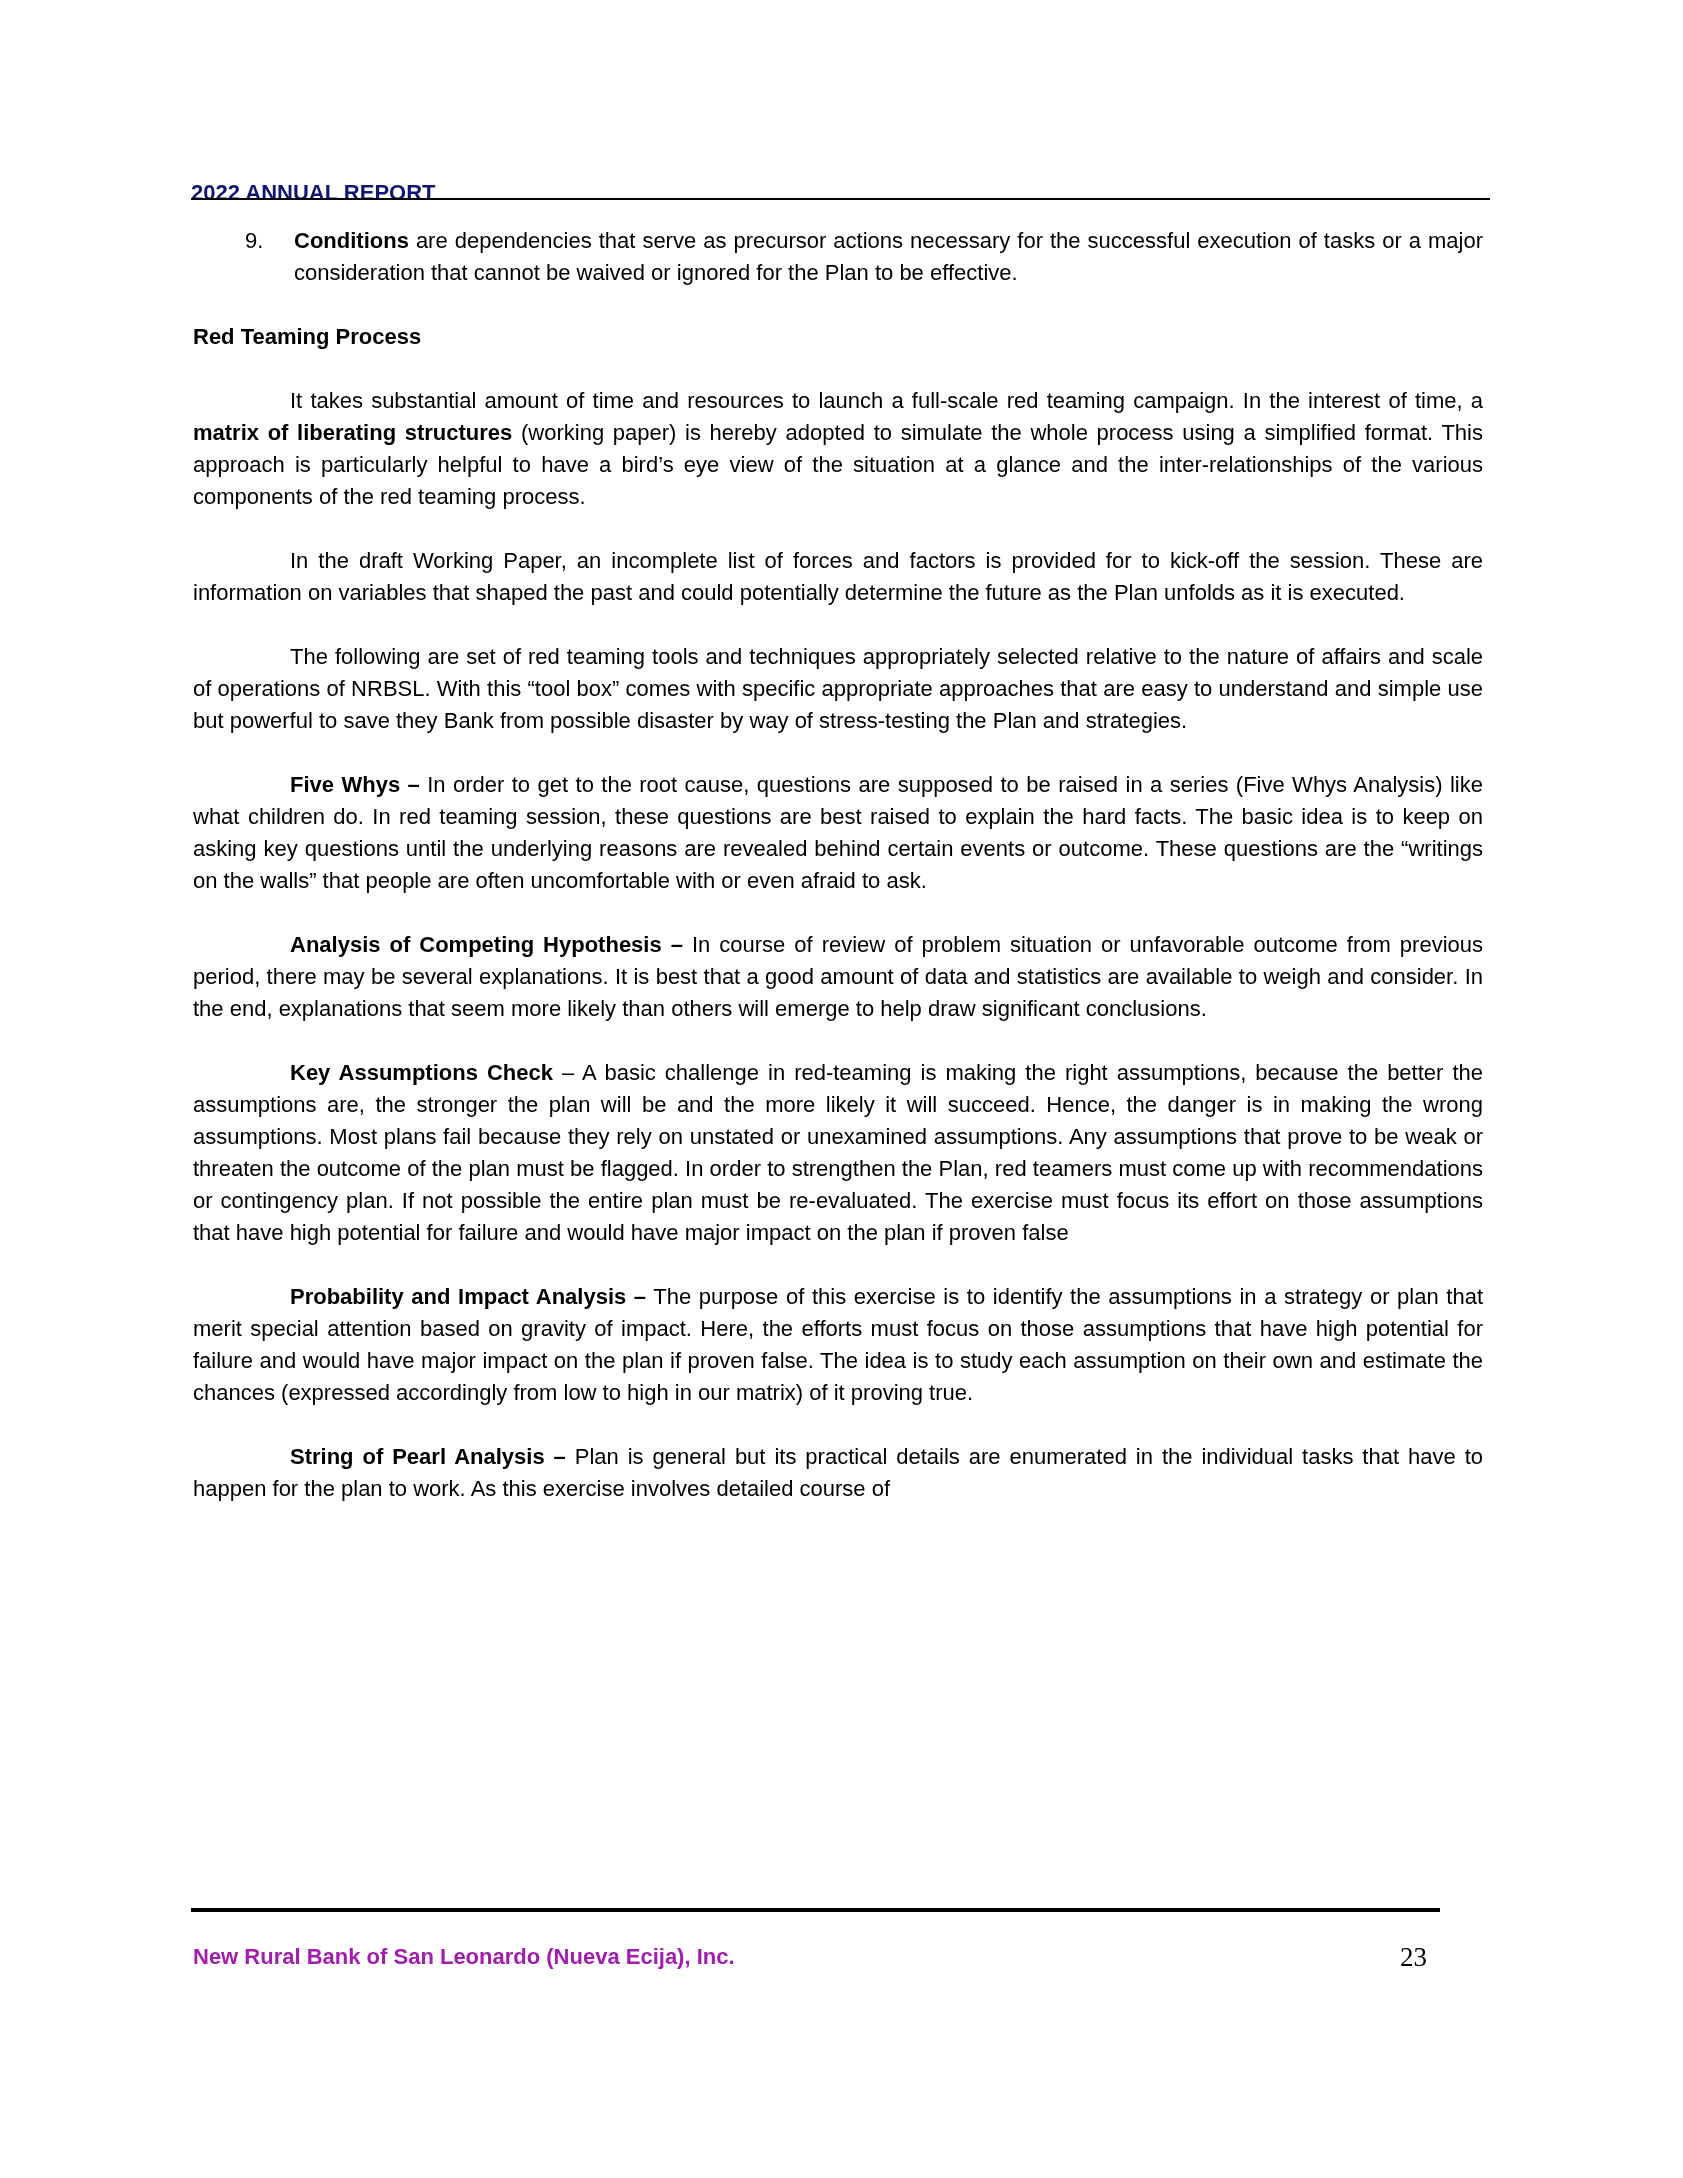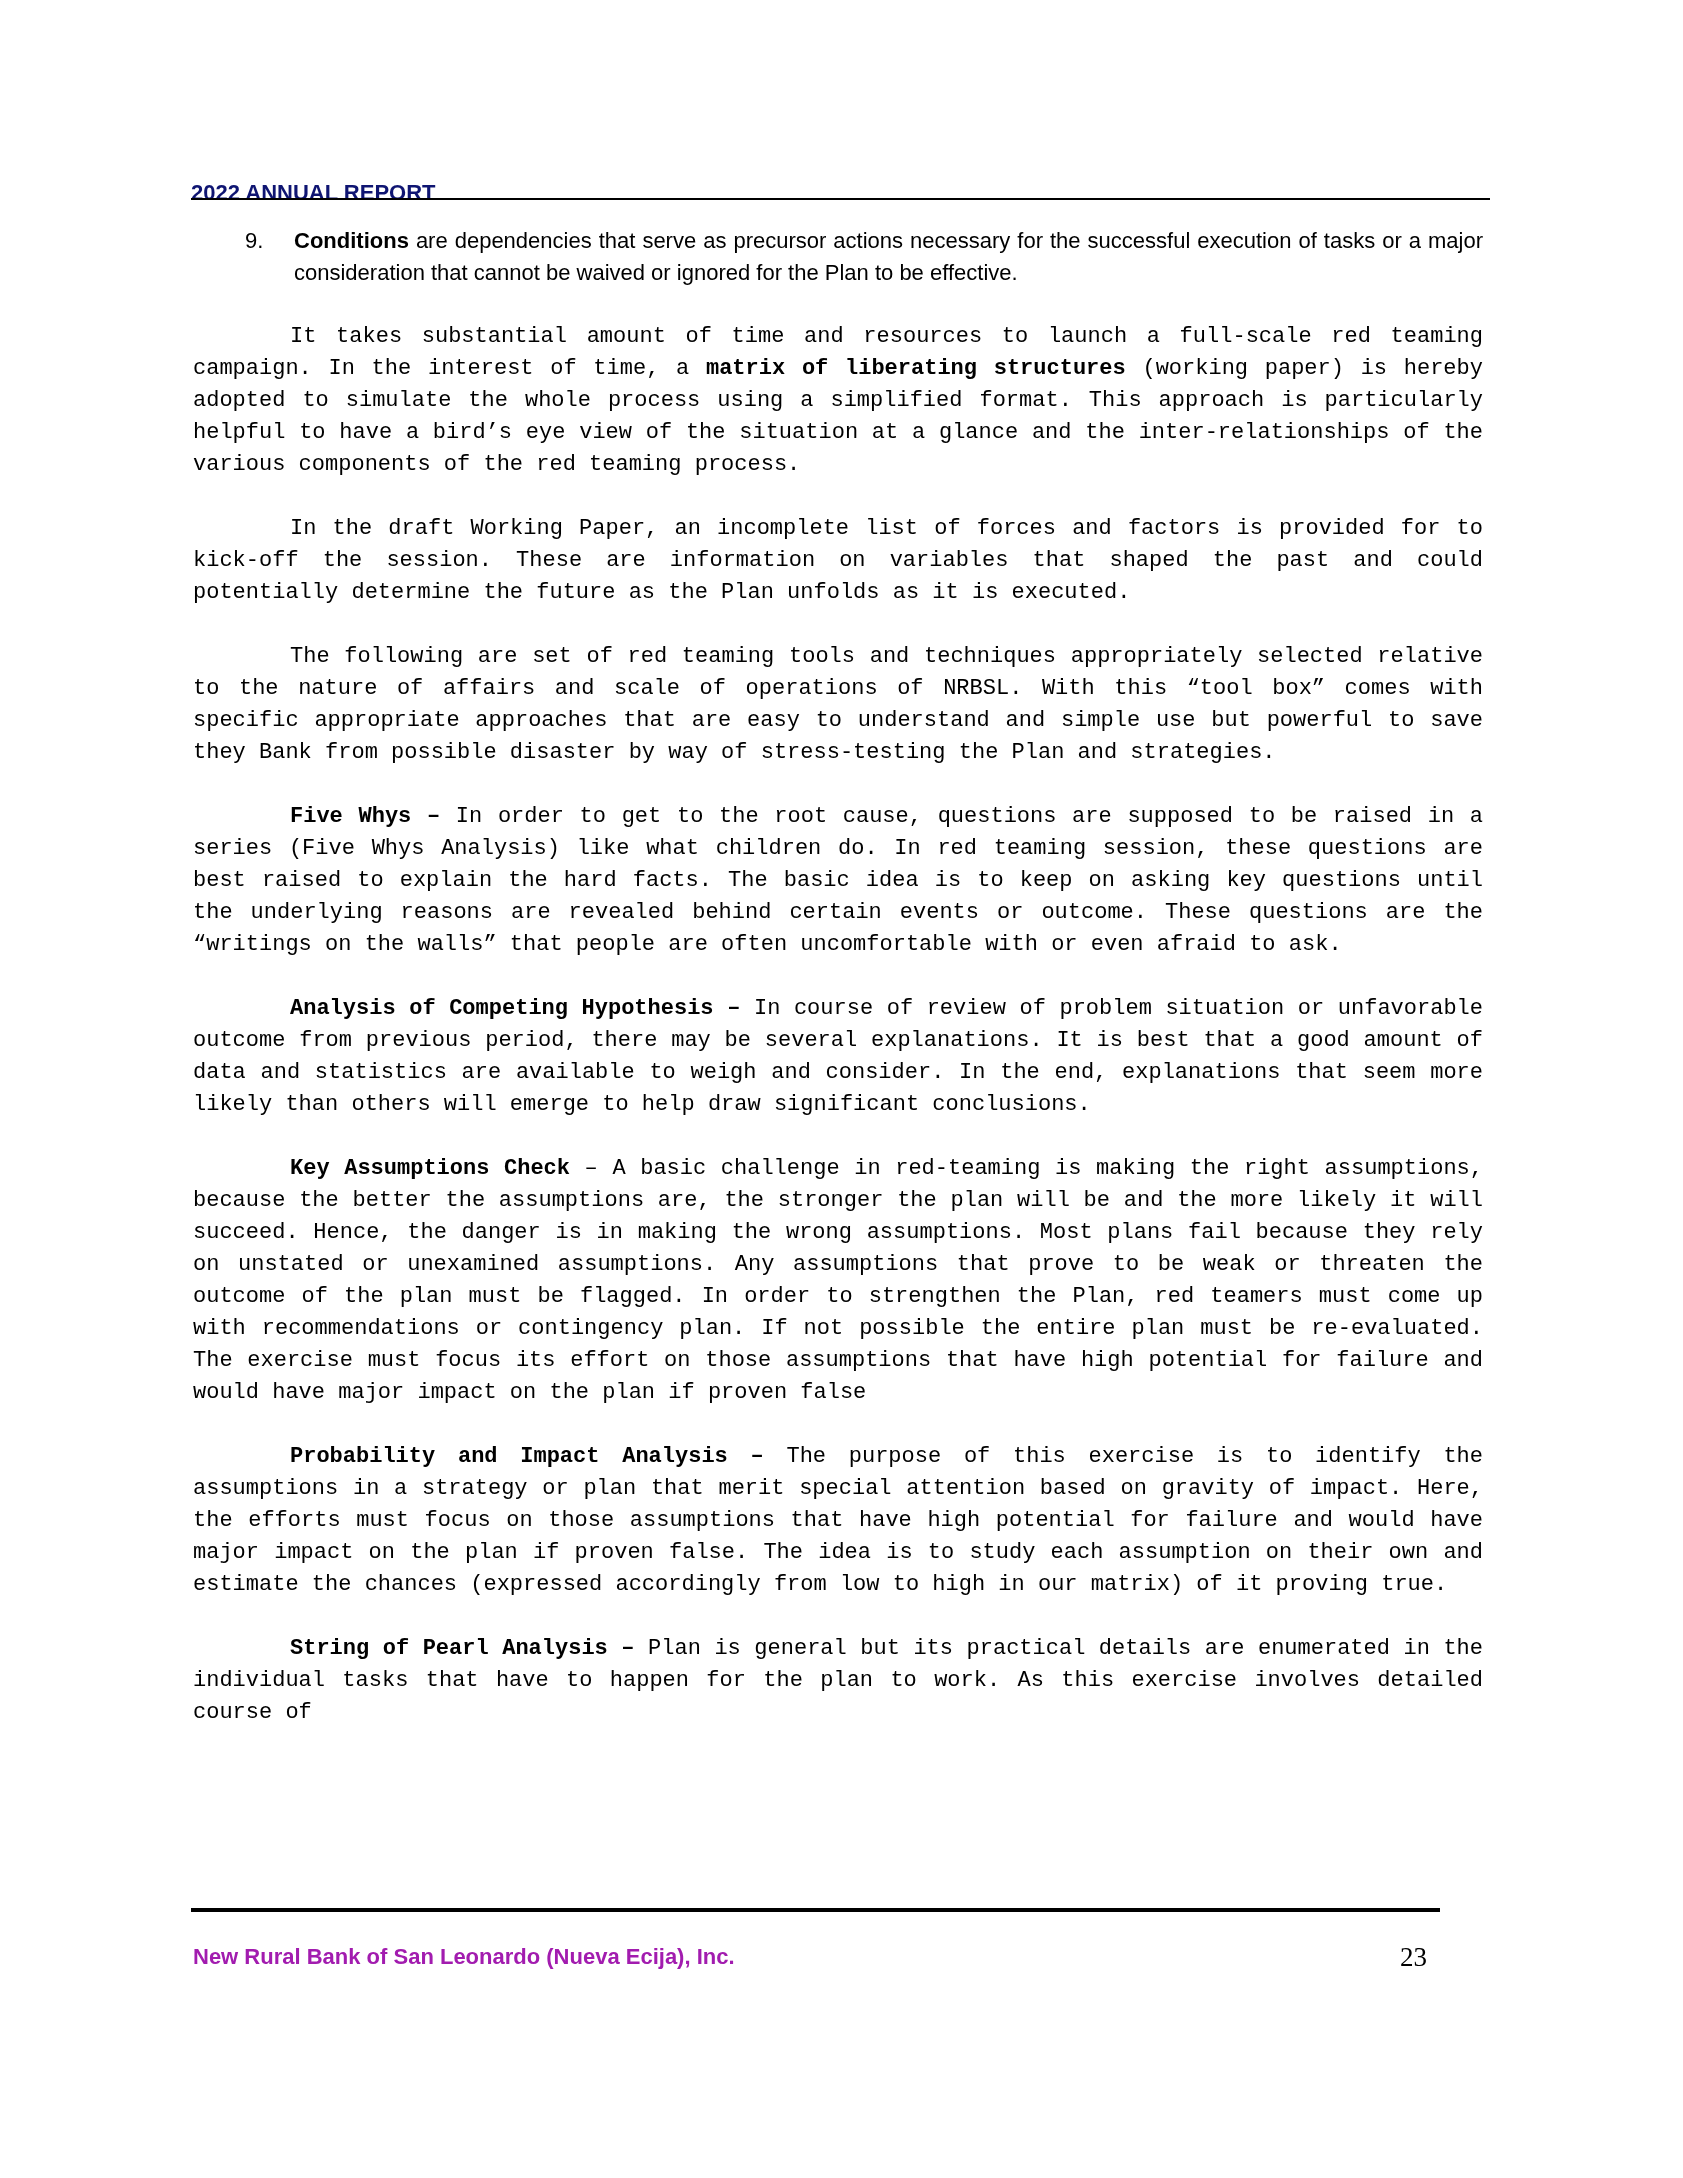--- a/index.html
+++ b/index.html
@@ -6,38 +6,39 @@
   body { width:1683px; height:2178px; position:relative; overflow:hidden; }
   .hdr-title { position:absolute; left:191px; top:180px; font-family:"Liberation Sans", sans-serif; font-weight:bold; font-size:22px; color:#0f1572; letter-spacing:0px; }
   .hdr-rule { position:absolute; left:191px; top:198px; width:1299px; height:2px; background:#000; }
   .body { position:absolute; left:193px; top:225px; width:1290px; font-family:"Liberation Sans", sans-serif; font-size:22px; line-height:32px; color:#000; }
   .body p { margin:0 0 32px 0; text-align:justify; }
   .body b { font-weight:bold; }
   .li { display:flex; }
   .li .num { width:101px; flex:none; padding-left:52px; box-sizing:border-box; }
   .li .txt { flex:1; text-align:justify; }
   .h { font-weight:bold; margin:0 0 32px 0; }
-  .indent { text-indent:97px;font-family:Liberation Mono, monospace; }
+  .indent { text-indent:97px; }
   .gap2 { margin-bottom:63px !important; }
   .ftr-rule { position:absolute; left:191px; top:1908px; width:1249px; height:4px; background:#000; }
   .ftr-text { position:absolute; left:193px; top:1944px; font-family:"Liberation Sans", sans-serif; font-weight:bold; font-size:22px; color:#a21caf; }
   .ftr-page { position:absolute; left:1400px; top:1942px; font-family:"Liberation Serif", serif; font-size:27px; color:#000; }
 </style>
 </head>
 <body>
 
 <div class="hdr-title">2022 ANNUAL REPORT</div>
 <div class="hdr-rule"></div>
 
 <div class="body">
   <p class="li">
     <span class="num">9.</span>
     <span class="txt"><b>Conditions</b><span> are dependencies that serve as precursor actions necessary for the successful execution of tasks or a major consideration that cannot be waived or ignored for the Plan to be effective.</span></span>
   </p>
 
+  <p class="h">Red Teaming Process</p>
 
   <p class="indent"><span>It takes substantial amount of time and resources to launch a full-scale red teaming campaign. In the interest of time, a </span><b>matrix of liberating structures</b><span> (working paper) is hereby adopted to simulate the whole process using a simplified format. This approach is particularly helpful to have a bird’s eye view of the situation at a glance and the inter-relationships of the various components of the red teaming process.</span></p>
   <p class="indent">In the draft Working Paper, an incomplete list of forces and factors is provided for to kick-off the session. These are information on variables that shaped the past and could potentially determine the future as the Plan unfolds as it is executed.</p>
   <p class="indent">The following are set of red teaming tools and techniques appropriately selected relative to the nature of affairs and scale of operations of NRBSL. With this “tool box” comes with specific appropriate approaches that are easy to understand and simple use but powerful to save they Bank from possible disaster by way of stress-testing the Plan and strategies.</p>
 
   <p class="indent"><b>Five Whys –</b><span> In order to get to the root cause, questions are supposed to be raised in a series (Five Whys Analysis) like what children do. In red teaming session, these questions are best raised to explain the hard facts. The basic idea is to keep on asking key questions until the underlying reasons are revealed behind certain events or outcome. These questions are the “writings on the walls” that people are often uncomfortable with or even afraid to ask.</span></p>
   <p class="indent"><b>Analysis of Competing Hypothesis –</b><span> In course of review of problem situation or unfavorable outcome from previous period, there may be several explanations. It is best that a good amount of data and statistics are available to weigh and consider. In the end, explanations that seem more likely than others will emerge to help draw significant conclusions.</span></p>
   <p class="indent"><b>Key Assumptions Check</b><span> – A basic challenge in red-teaming is making the right assumptions, because the better the assumptions are, the stronger the plan will be and the more likely it will succeed. Hence, the danger is in making the wrong assumptions. Most plans fail because they rely on unstated or unexamined assumptions. Any assumptions that prove to be weak or threaten the outcome of the plan must be flagged. In order to strengthen the Plan, red teamers must come up with recommendations or contingency plan. If not possible the entire plan must be re-evaluated. The exercise must focus its effort on those assumptions that have high potential for failure and would have major impact on the plan if proven false</span></p>
   <p class="indent"><b>Probability and Impact Analysis –</b><span> The purpose of this exercise is to identify the assumptions in a strategy or plan that merit special attention based on gravity of impact. Here, the efforts must focus on those assumptions that have high potential for failure and would have major impact on the plan if proven false. The idea is to study each assumption on their own and estimate the chances (expressed accordingly from low to high in our matrix) of it proving true.</span></p>
   <p class="indent" style="margin-bottom:0;"><b>String of Pearl Analysis –</b><span> Plan is general but its practical details are enumerated in the individual tasks that have to happen for the plan to work. As this exercise involves detailed course of</span></p>

